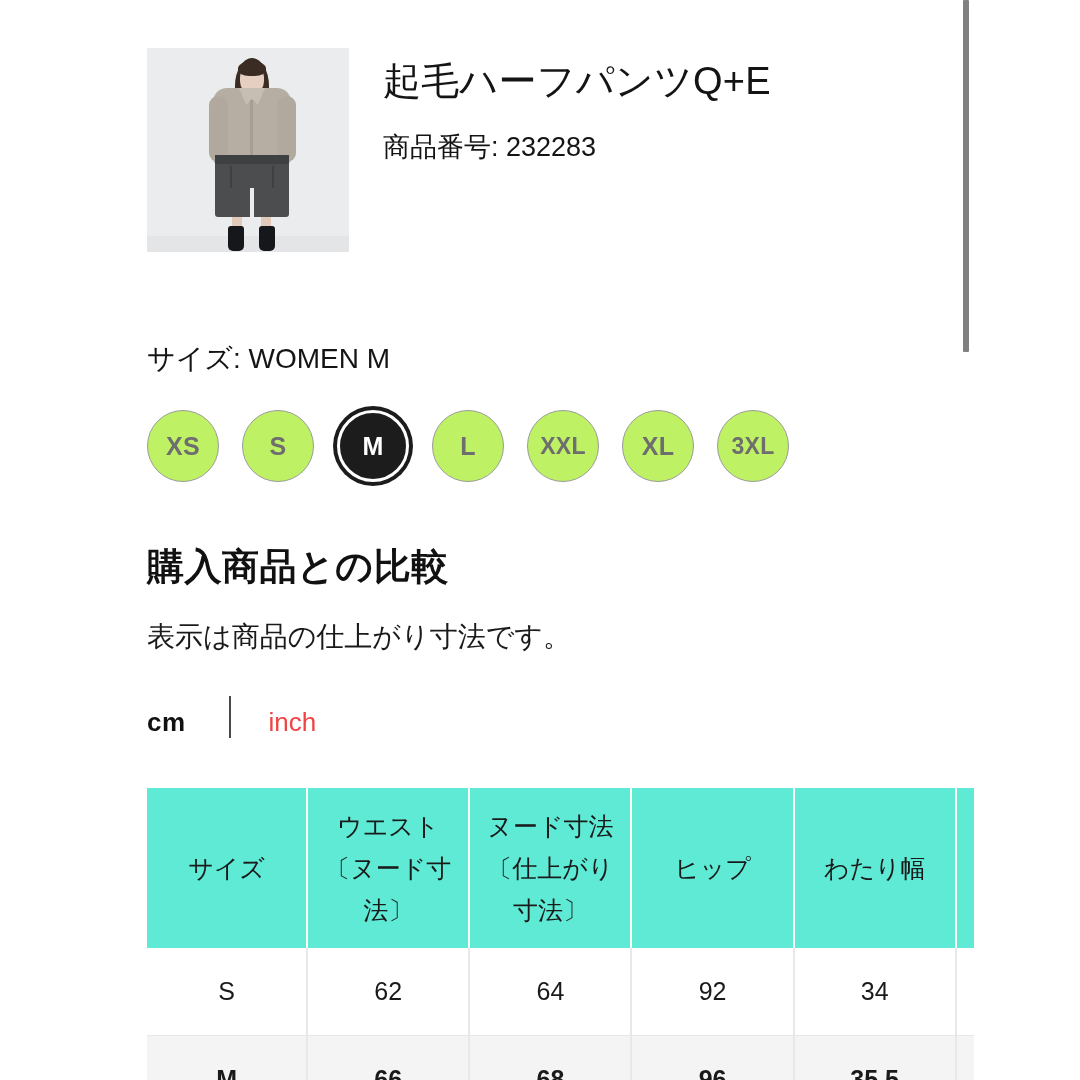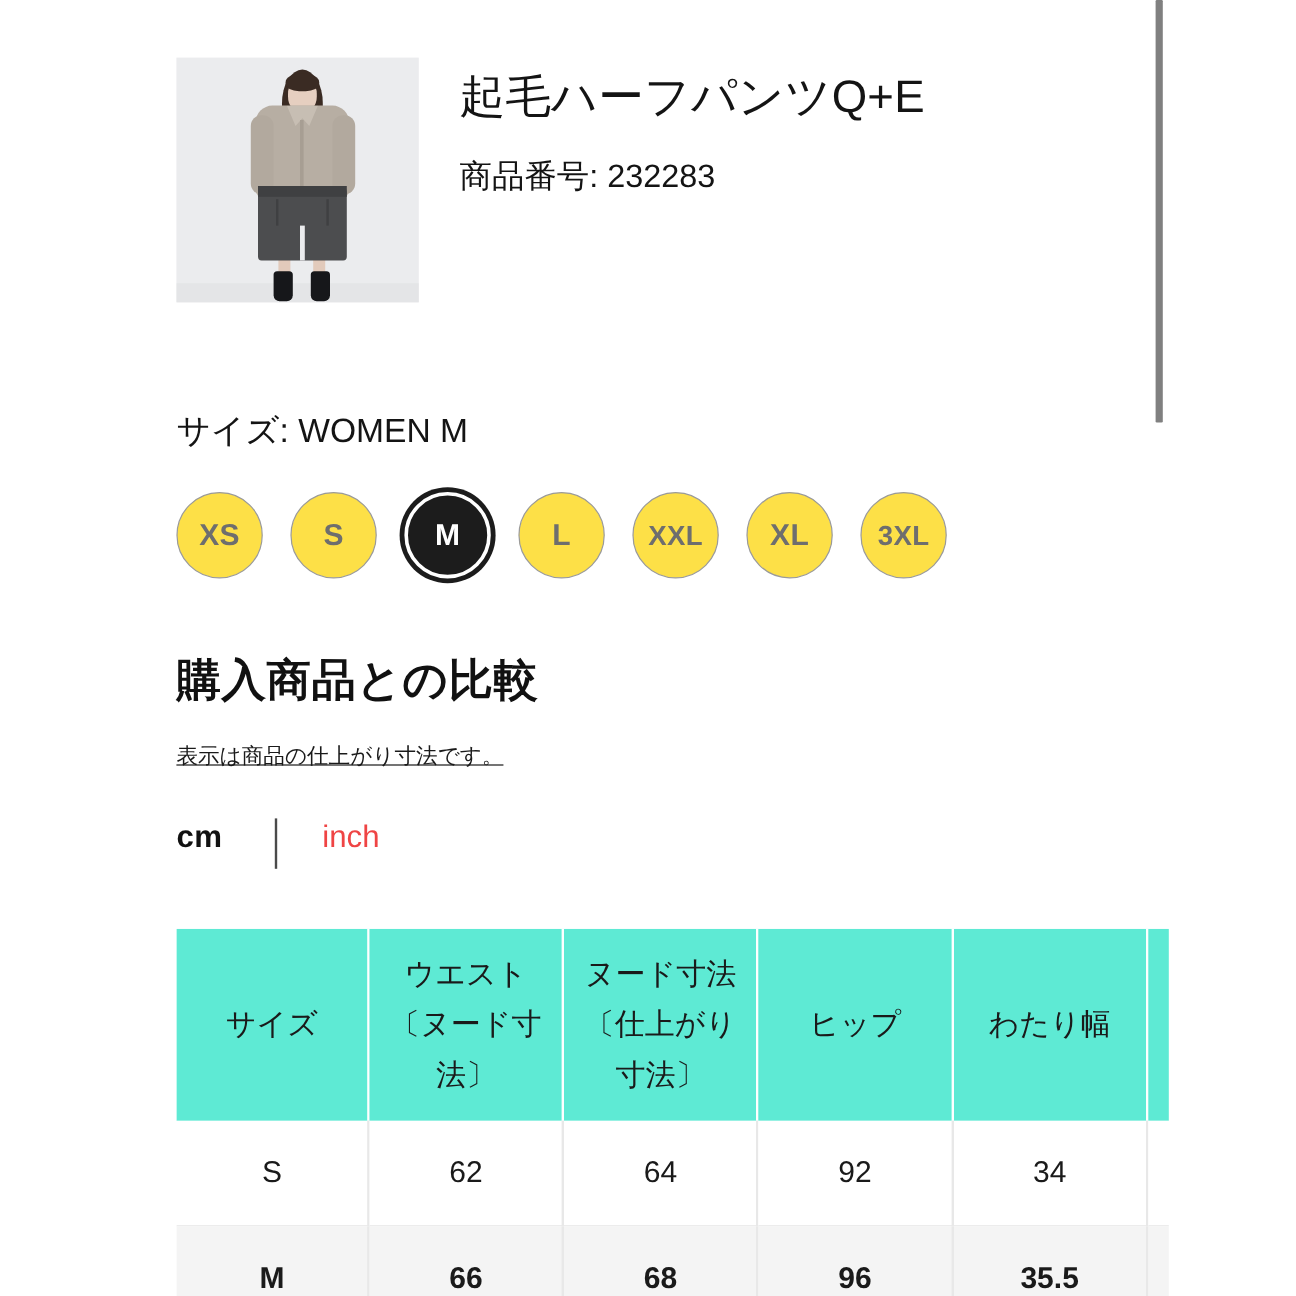--- a/index.html
+++ b/index.html
@@ -213,21 +213,21 @@
   .size-options {
     display: flex;
     gap: 23px;
     margin-top: 32px;
   }
   .size-chip {
     width: 72px;
     height: 72px;
     border-radius: 50%;
     border: 1.6px solid #9a9a9a;
-    background: #fde047;
+    background: #bef264;
     color: #6e6e6e;
     font-size: 25px;
     font-weight: 700;
     display: flex;
     align-items: center;
     justify-content: center;
     box-sizing: border-box;
     letter-spacing: 0.3px;
     flex: 0 0 auto;
   }
@@ -241,29 +241,28 @@
 
   
   .compare-heading {
     font-size: 37px;
     font-weight: 700;
     margin-top: 60px;
     color: #111111;
     letter-spacing: 0.5px;
   }
   .compare-note {
-    font-size: 18px;
+    font-size: 28px;
     margin-top: 26px;
     color: #1a1a1a;
-    text-decoration: underline;
   }
 
   .unit-toggle {
     display: flex;
-    align-items: flex-start;
+    align-items: flex-end;
     margin-top: 40px;
     gap: 16px;
   }
   .unit-active {
     font-size: 26px;
     font-weight: 700;
     color: #111111;
     letter-spacing: 0.5px;
   }
   .unit-divider {

